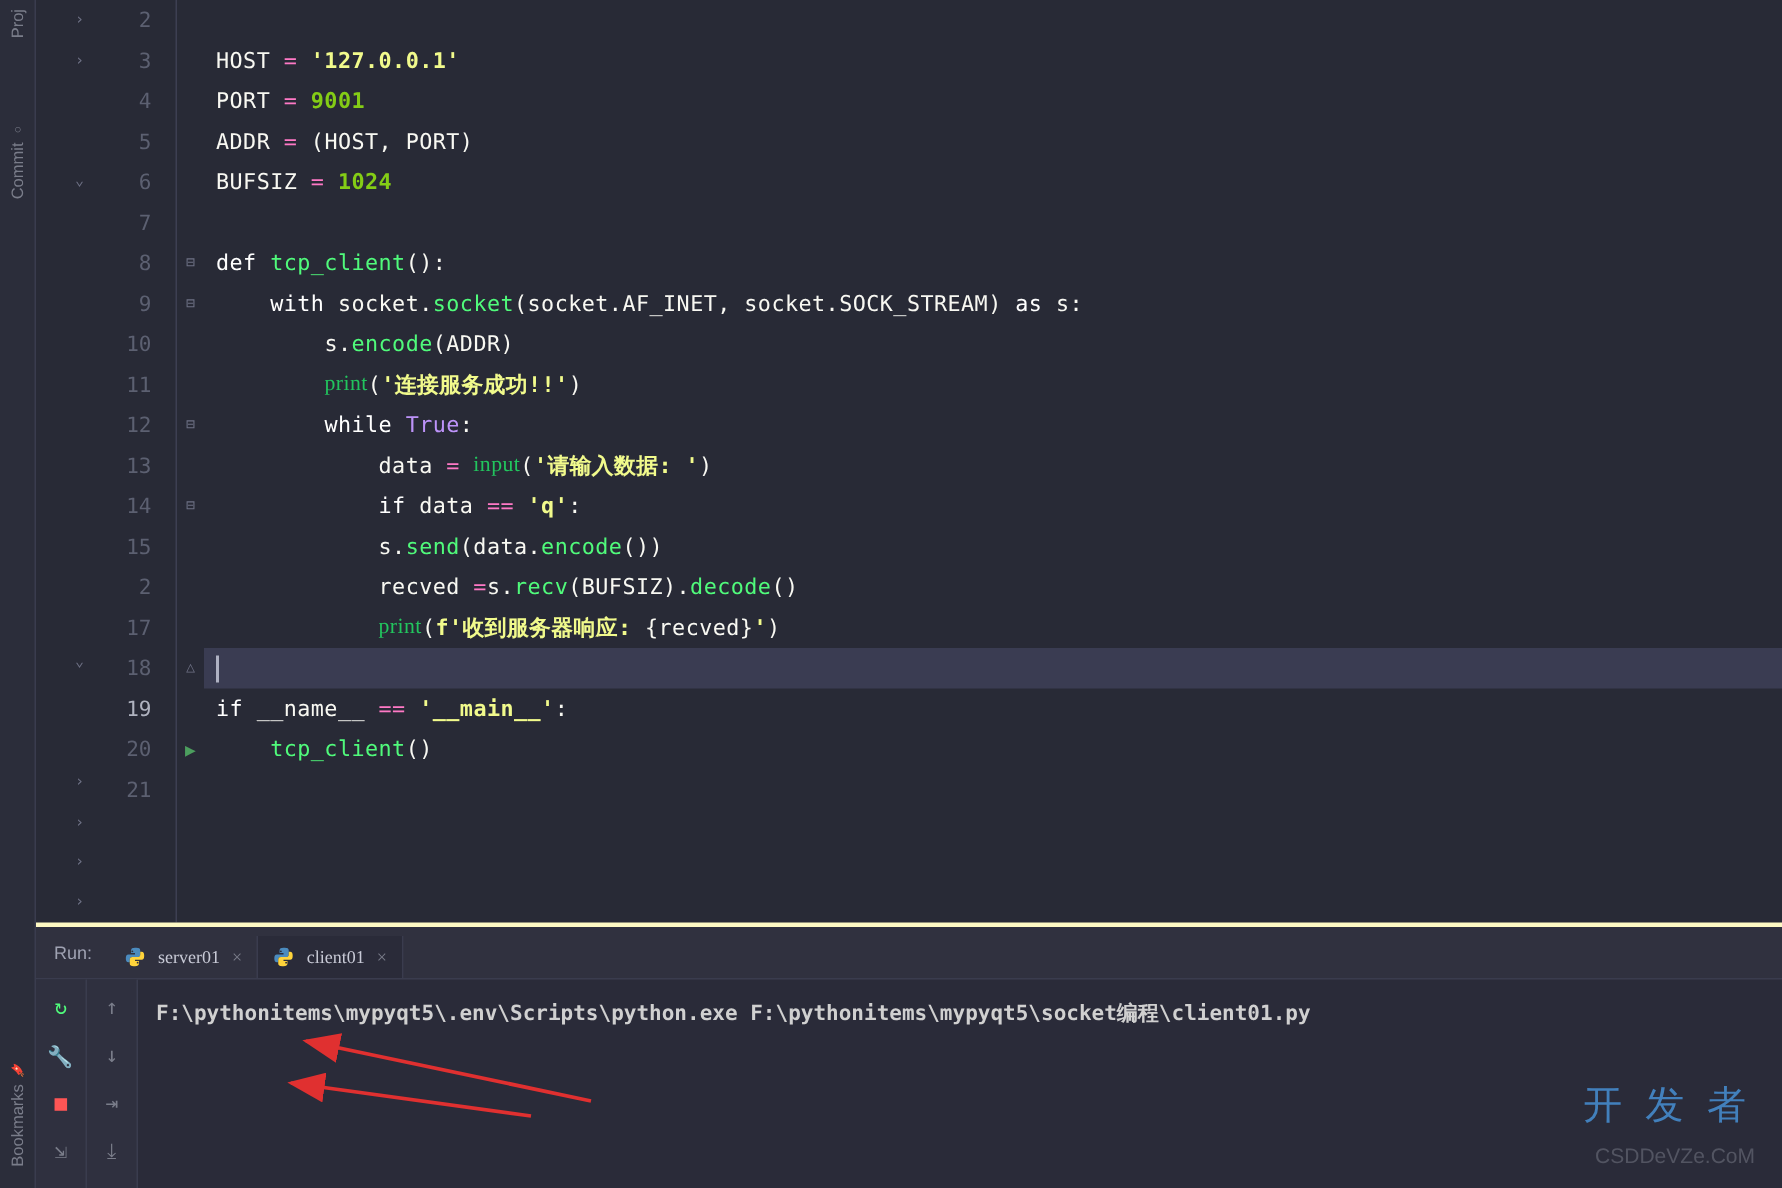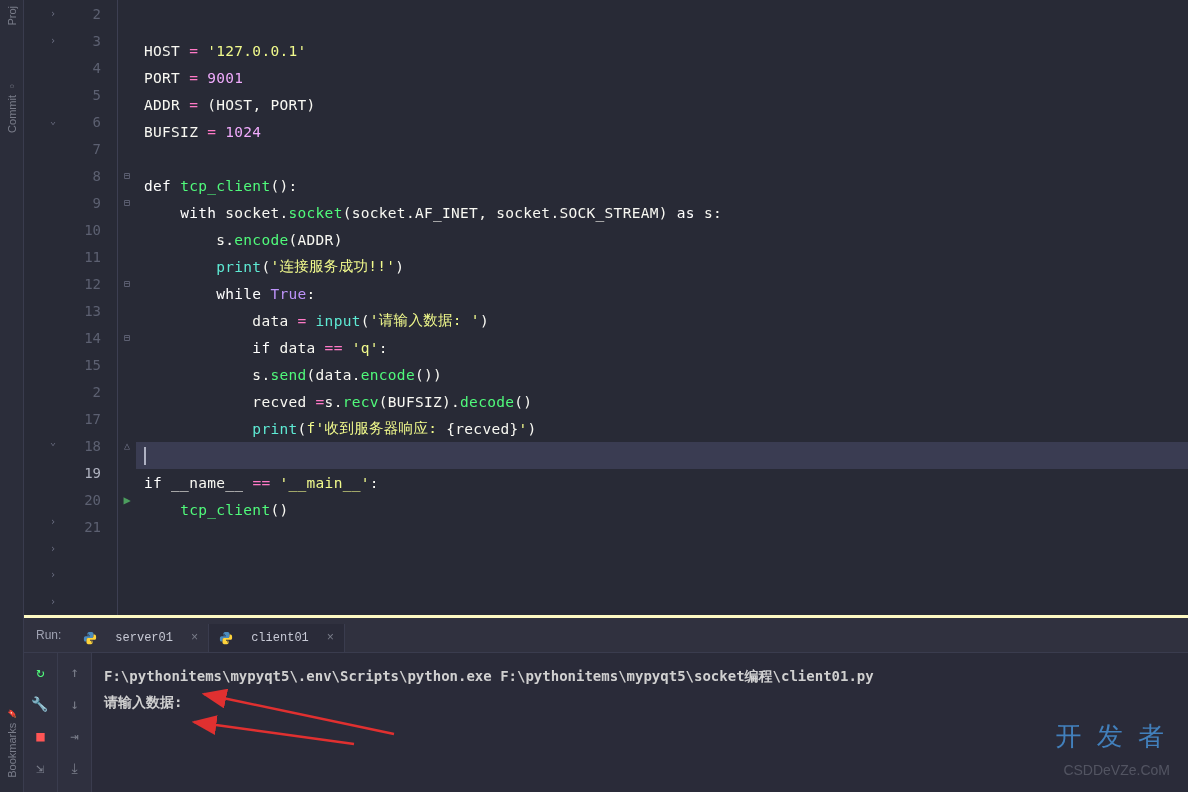--- a/index.html
+++ b/index.html
@@ -10,41 +10,41 @@
 .tri { font-size:8px; color:#7a7d8a; }
 
 .editor-area { position:absolute; left:24px; top:0; right:0; height:615px; display:flex; background:#282a36; }
 .fold-col { width:36px; background:#282a36; border-right:none; display:flex; flex-direction:column; padding-top:0; }
 .fold-cell { height:27px; display:flex; align-items:center; justify-content:flex-end; padding-right:4px; font-size:10px; color:#6d7084; }
 .gutter { width:58px; background:#282a36; padding-top:0; border-right:1px solid #3d3f52; }
 .gutter-line { height:27px; display:flex; align-items:center; justify-content:flex-end; padding-right:16px; color:#5c6071; font-size:14px; }
 .gutter-line.current { color:#b0b3c0; }
 .fold-margin { width:18px; background:#282a36; }
 .fold-marker { height:27px; display:flex; align-items:center; justify-content:center; color:#6d7084; font-size:10px; }
-.code-col { flex:1; padding-top:10px; position:relative; }
+.code-col { flex:1; padding-top:0; position:relative; }
 .code-line { height:27px; display:flex; align-items:center; padding-left:8px; white-space:pre; font-size:14.5px; letter-spacing:0.3px; }
 .code-line.highlighted { background:#3a3c52; }
 .cursor-bar { width:2px; height:18px; background:#aeb1c2; display:inline-block; vertical-align:middle; }
 
 .c-kw { color:#ffffff; }
 .c-fn { color:#50fa7b; }
 .c-var { color:#f8f8f2; }
 .c-op { color:#ff79c6; }
 .c-par { color:#f8f8f2; }
-.c-str { color:#f1fa8c; }
-.c-num { color:#f0abfc; }
+.c-str { color:#f1fa8c;font-weight:bold; }
+.c-num { color:#84cc16;font-weight:bold; }
 .c-bool { color:#bd93f9; }
-.c-builtin { color:#5eead4; }
+.c-builtin { color:#22c55e;font-family:Liberation Serif, serif; }
 .c-call { color:#50fa7b; }
 .run-glyph { color:#4c9e5e; font-size:12px; }
 
 .run-panel { position:absolute; left:24px; top:615px; right:0; bottom:0; background:#2a2b39; border-top:3px solid #fef9c3; }
 .run-header { height:35px; background:#30313f; display:flex; align-items:center; border-bottom:1px solid #3a3c4e; }
 .run-label { font-size:12px; color:#9fa2b2; padding:0 12px; font-family:sans-serif; }
-.run-tab { height:28px; display:flex; align-items:center; padding:0 10px; font-size:12px; font-family:Liberation Mono, monospace; color:#c8cad6; gap:18px; border-right:1px solid #3a3c4e; cursor:pointer; }
+.run-tab { height:28px; display:flex; align-items:center; padding:0 10px; font-size:12px; font-family:Liberation Serif, serif; color:#c8cad6; gap:8px; border-right:1px solid #3a3c4e; cursor:pointer; }
 .run-tab.active { background:#2a2b39; }
 .py-icon { width:14px; height:14px; display:inline-block; }
 .close-x { color:#7a7d8a; font-size:12px; }
 
 .run-body { position:absolute; left:0; top:35px; right:0; bottom:0; display:flex; }
 .run-toolbar { width:34px; background:#2f303f; display:flex; flex-direction:column; align-items:center; padding-top:10px; gap:14px; border-right:1px solid #3a3c4e; }
 .run-toolbar2 { width:34px; background:#2f303f; display:flex; flex-direction:column; align-items:center; padding-top:10px; gap:14px; border-right:1px solid #3a3c4e; }
 .tb-icon { width:18px; height:18px; display:flex; align-items:center; justify-content:center; color:#7a7d8a; font-size:14px; cursor:pointer; }
 .console { flex:1; padding:10px 12px; font-size:14px; line-height:26px; color:#d0d0d0; }
 .console-line { white-space:pre;font-weight:bold; }
@@ -207,21 +207,20 @@
       <span class="tb-icon">⇲</span>
     </div>
     <div class="run-toolbar2">
       <span class="tb-icon">↑</span>
       <span class="tb-icon">↓</span>
       <span class="tb-icon">⇥</span>
       <span class="tb-icon">⤓</span>
     </div>
     <div class="console" id="console">
         <div class="console-line">F:\pythonitems\mypyqt5\.env\Scripts\python.exe F:\pythonitems\mypyqt5\socket编程\client01.py</div>
-        <div class="console-line">请输入数据: </div>
       </div>
   </div>
 
   <svg class="arrow-svg" style="left:160px; top:66px;" width="220" height="80">
     <defs>
         <marker id="ah1" markerWidth="10" markerHeight="8" refX="9" refY="4" orient="auto">
           <polygon points="0 0, 10 4, 0 8" fill="#e03030"></polygon>
         </marker>
       </defs>
     <line x1="210" y1="50" x2="20" y2="10" stroke="#e03030" stroke-width="2.5" marker-end="url(#ah1)"></line>

